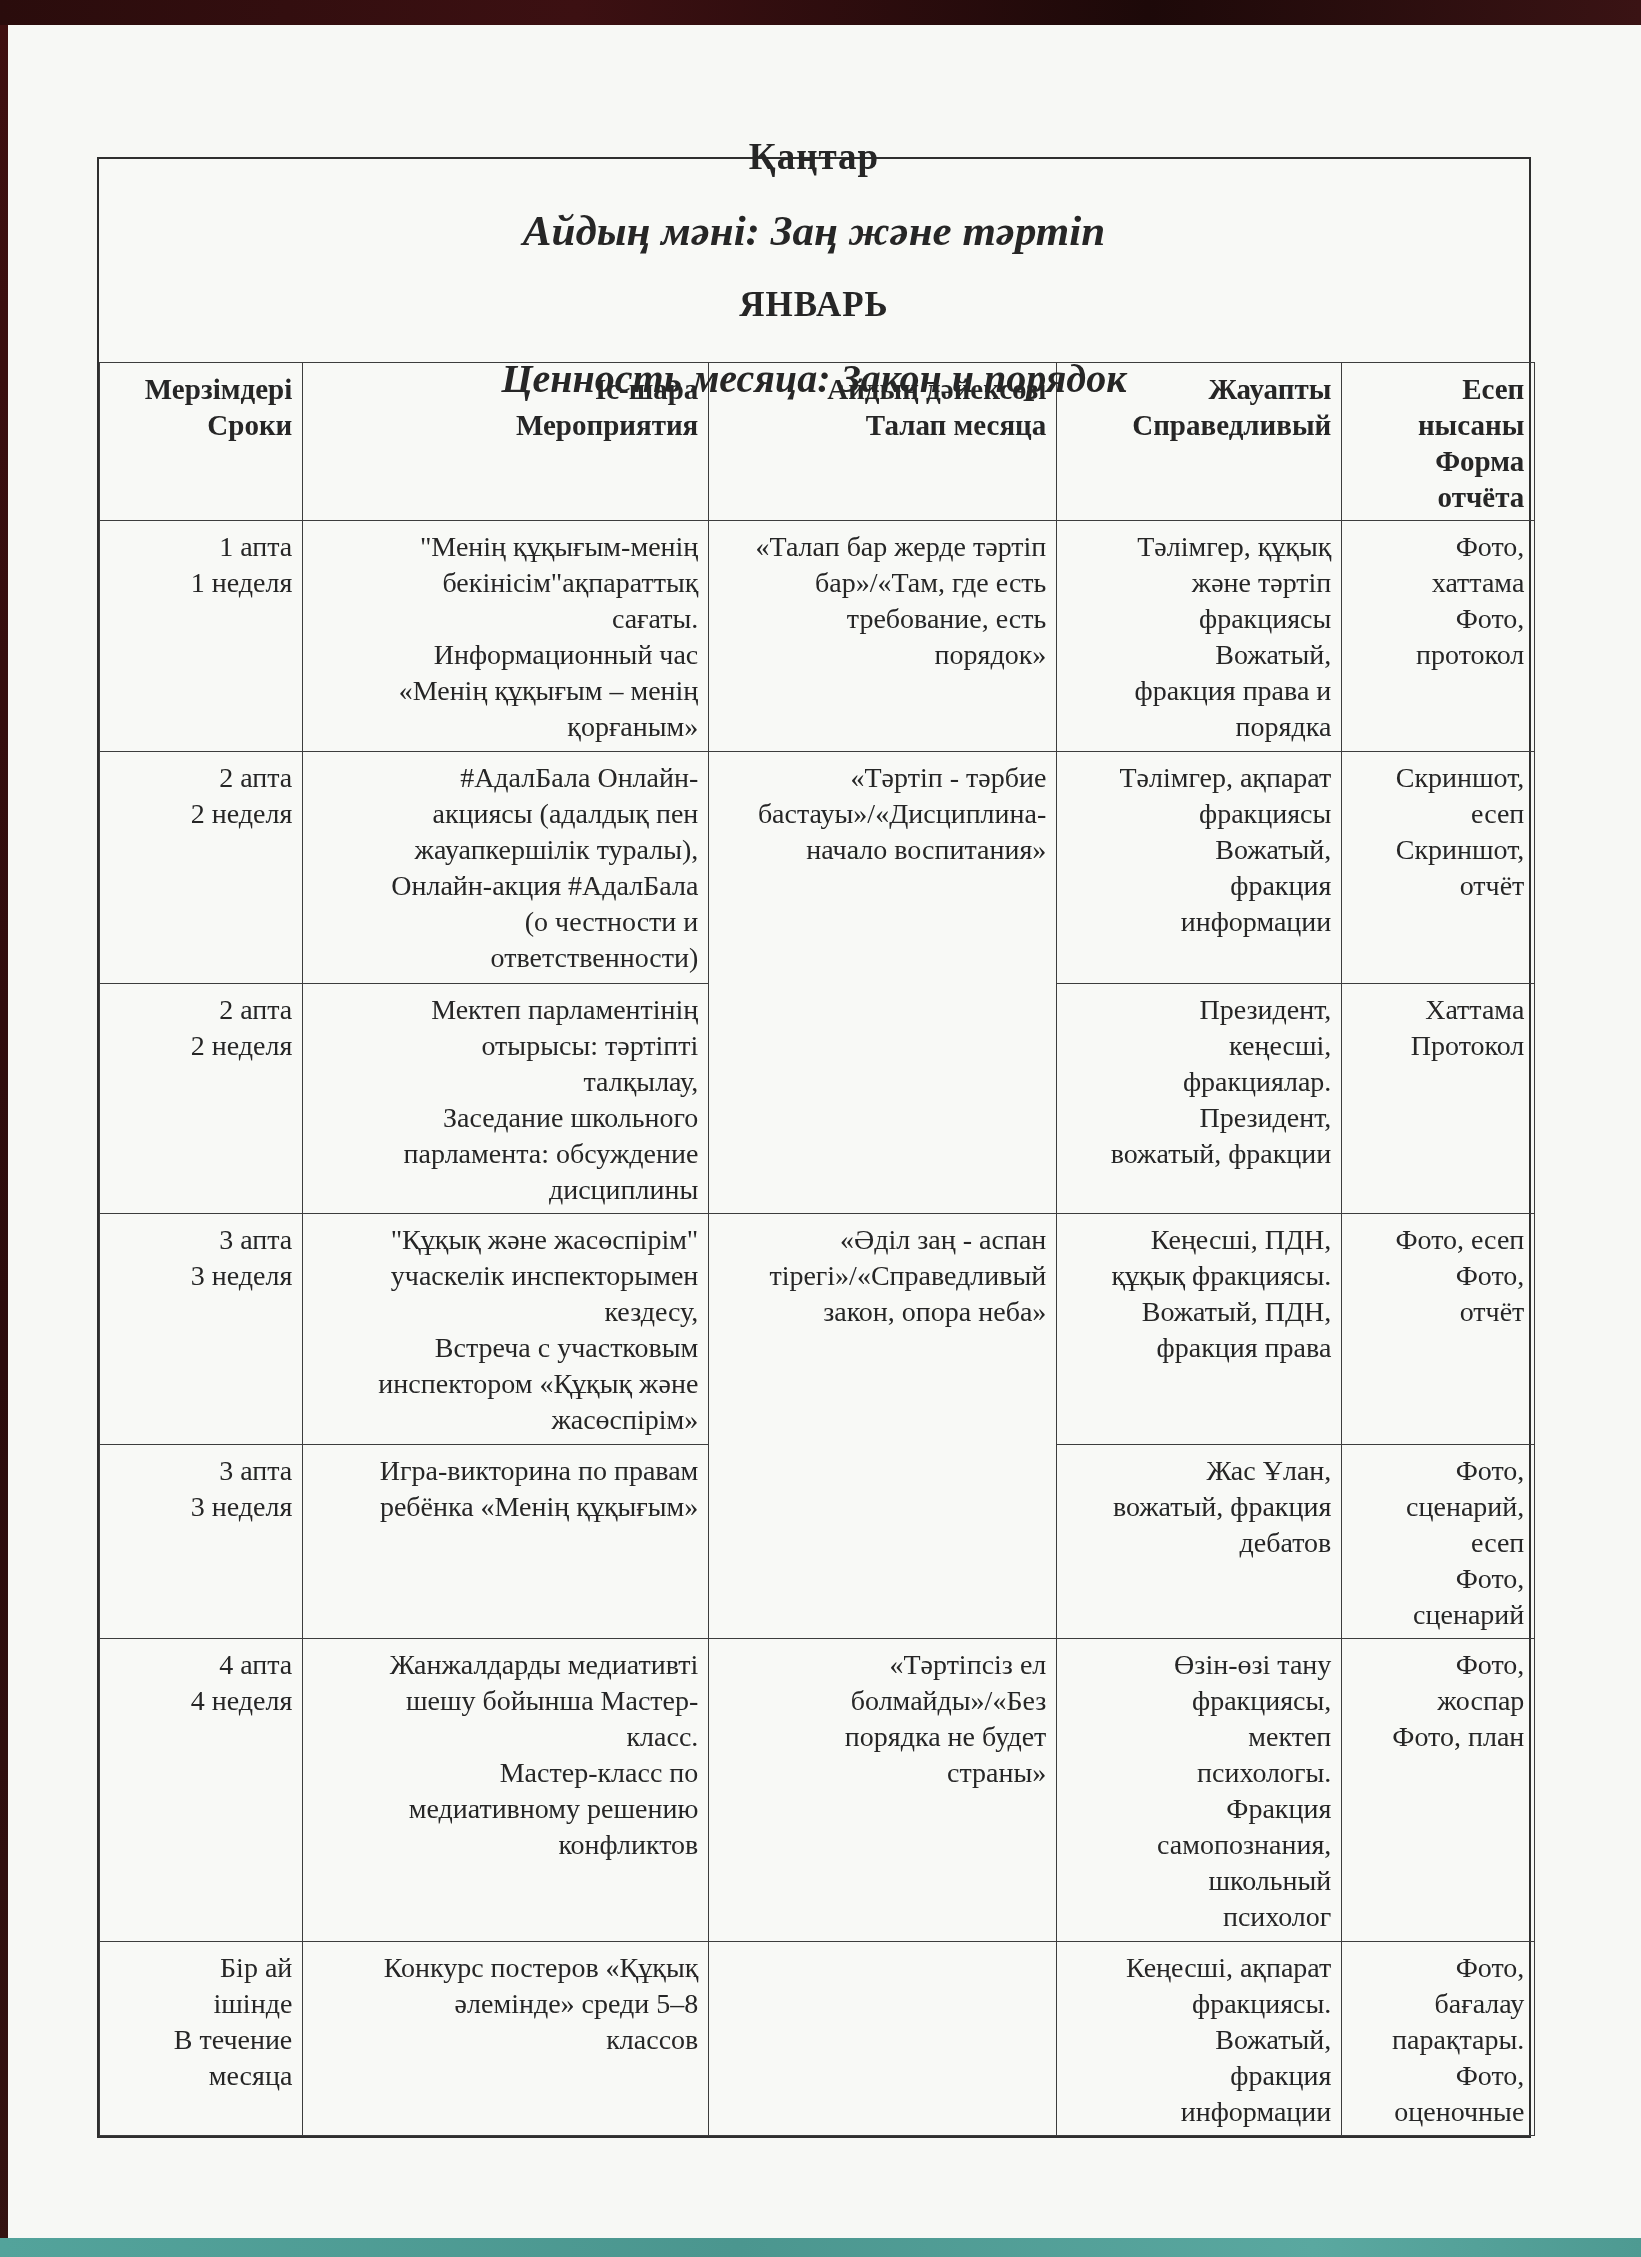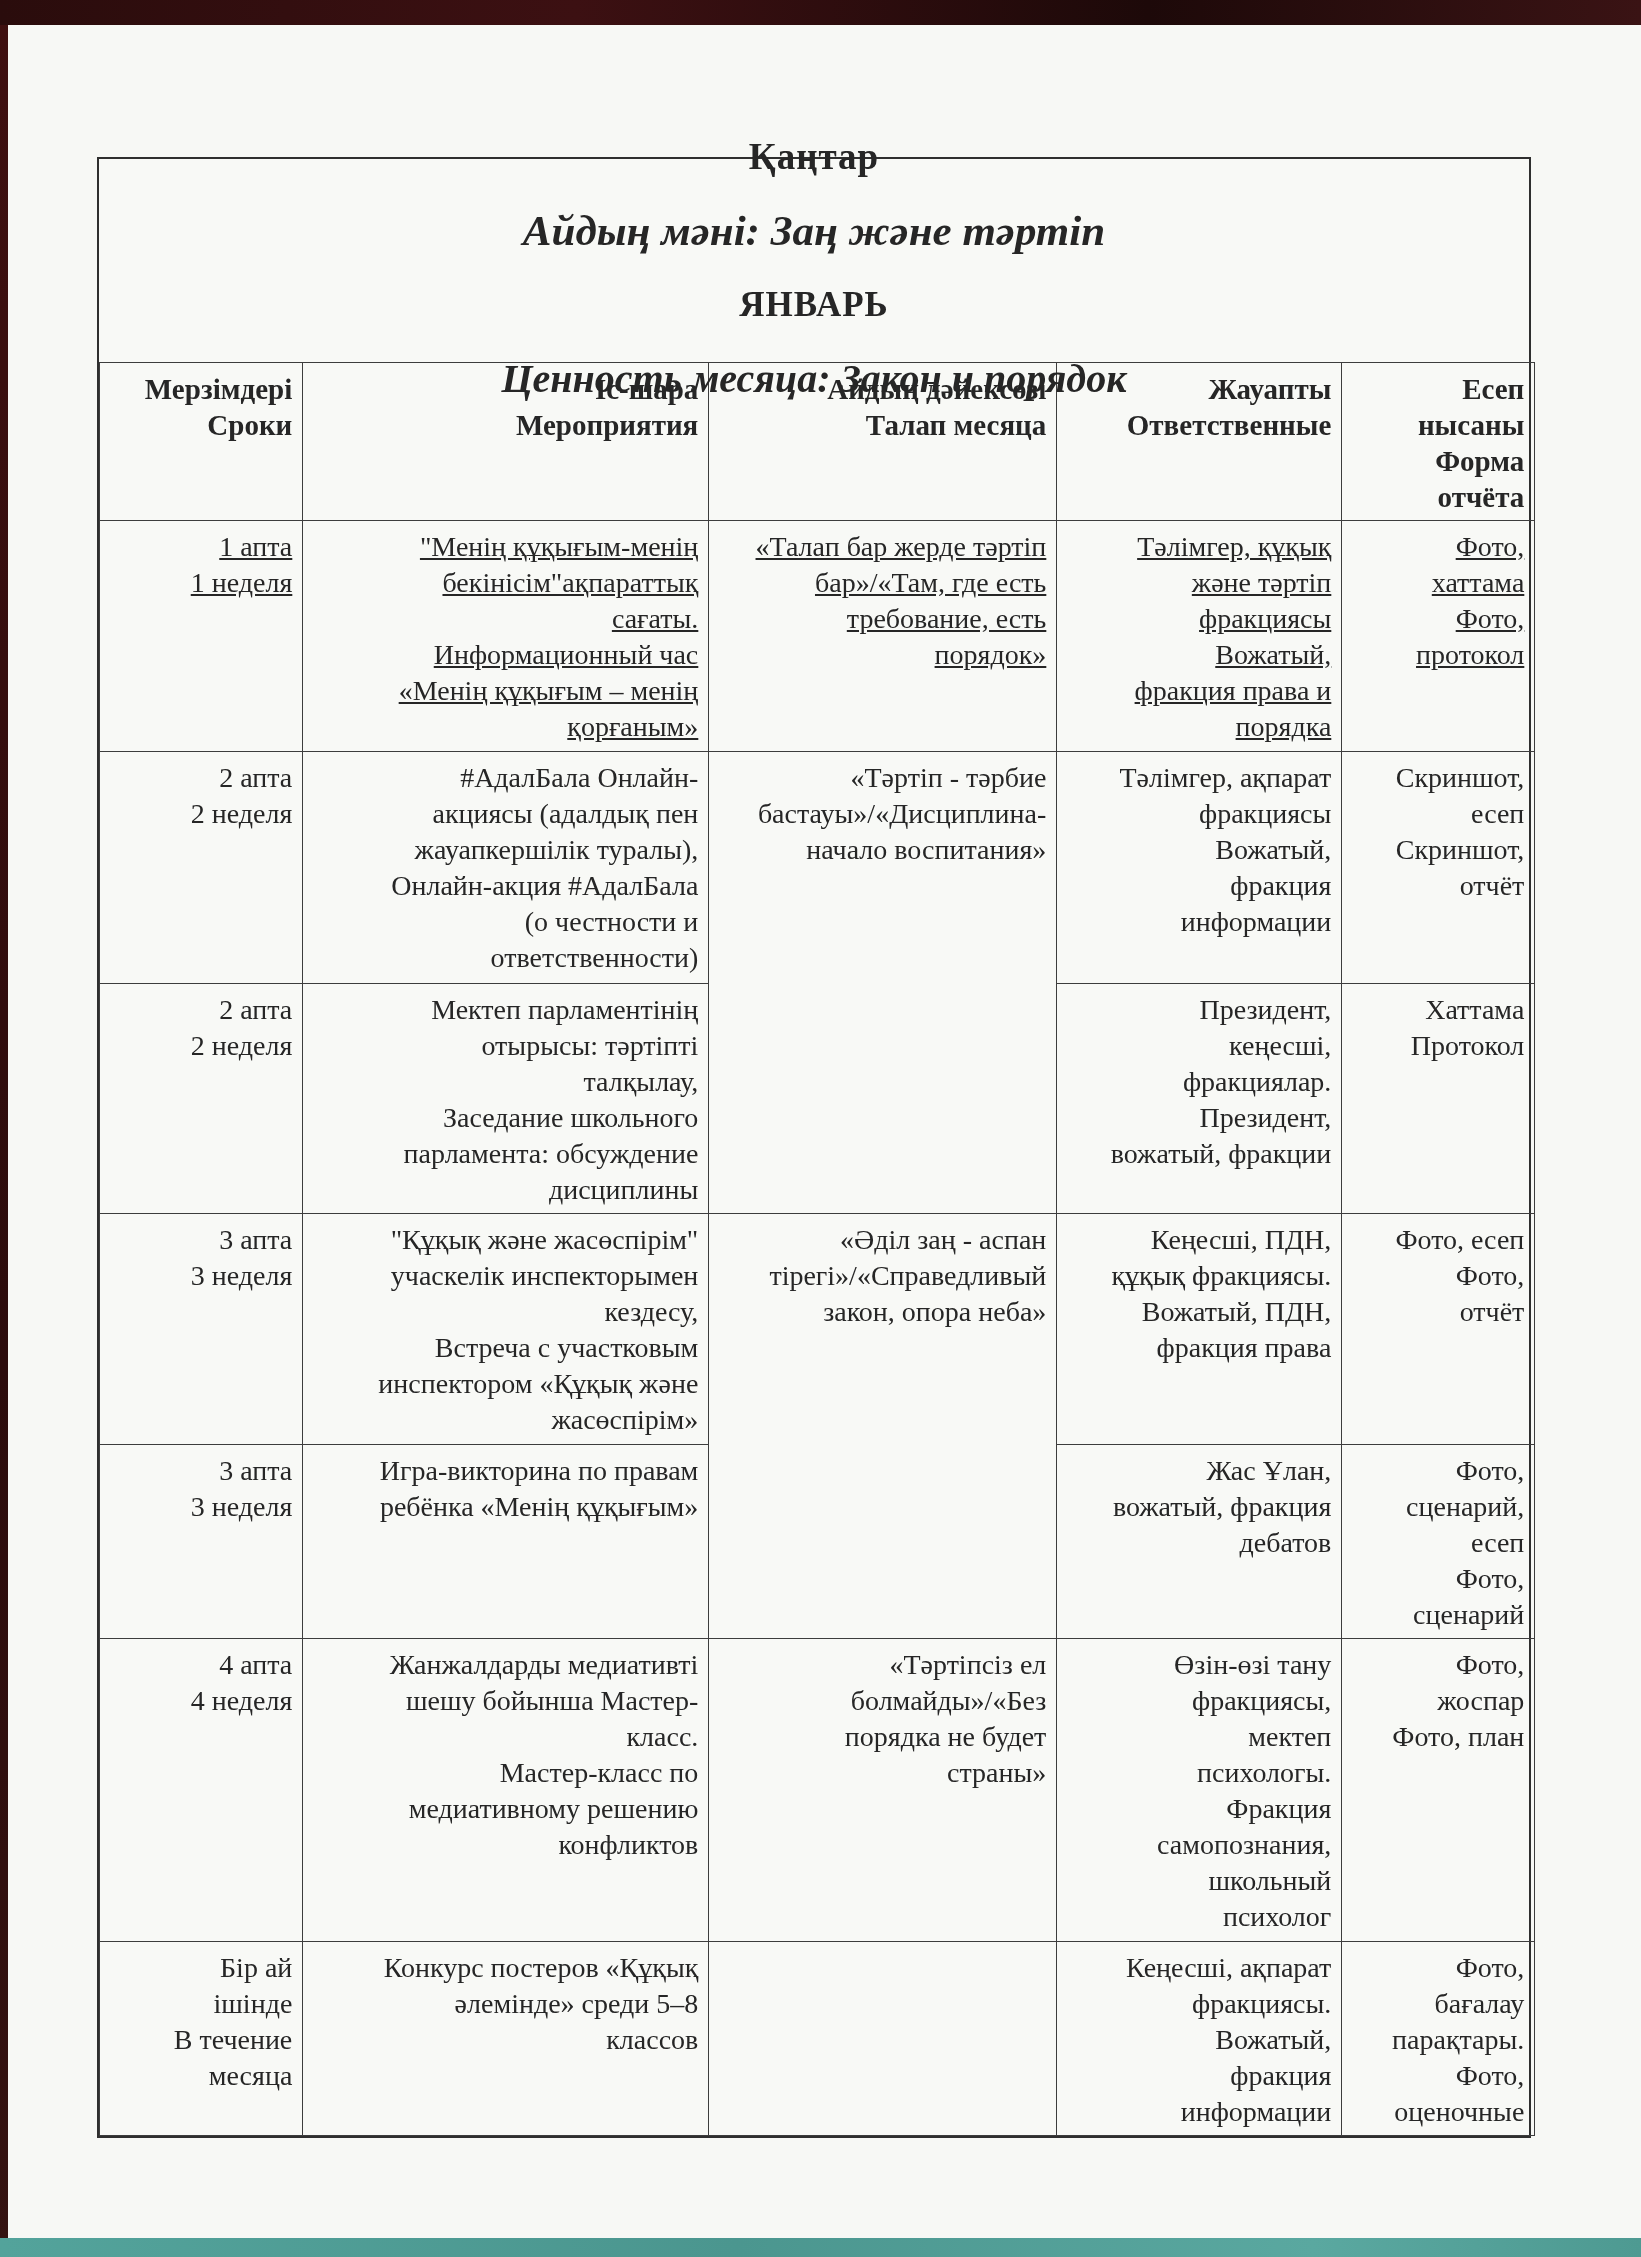--- a/index.html
+++ b/index.html
@@ -71,29 +71,29 @@
       </colgroup>
       <thead>
         <tr>
           <th>Мерзімдері
 Сроки</th>
           <th>Іс-шара
 Мероприятия</th>
           <th>Айдың дәйексөзі
 Талап месяца</th>
           <th>Жауапты
-Ответственные</th>
+Справедливый</th>
           <th>Есеп
 нысаны
 Форма
 отчёта</th>
         </tr>
       </thead>
       <tbody>
-          <tr style="height: 217px; text-decoration: underline;">
+          <tr style="height: 217px;">
             <td>1 апта
 1 неделя</td>
             <td>"Менің құқығым-менің
 бекінісім"ақпараттық
 сағаты.
 Информационный час
 «Менің құқығым – менің
 қорғаным»</td>
             <td>«Талап бар жерде тәртіп
 бар»/«Там, где есть

